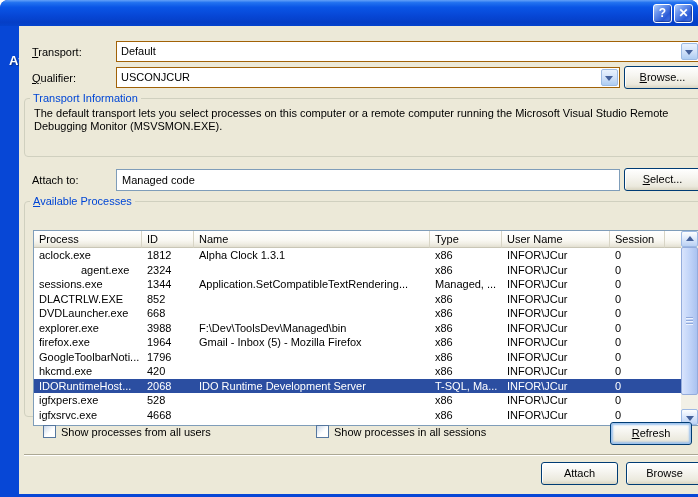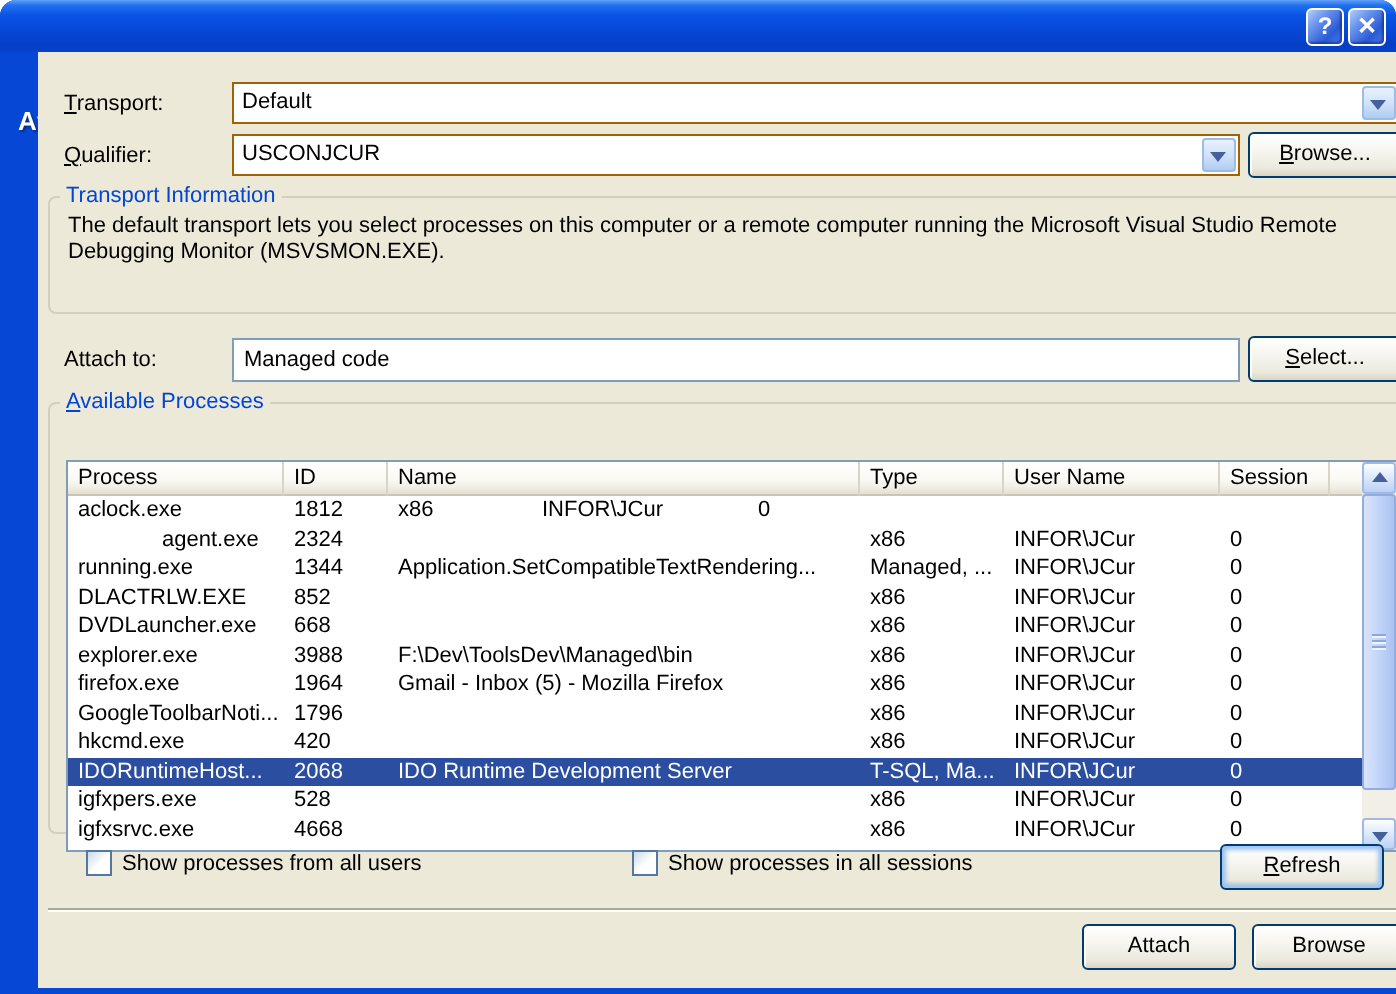--- a/index.html
+++ b/index.html
@@ -117,36 +117,37 @@
             <div class="hcell" style="width: 236px;">Name</div>
             <div class="hcell" style="width: 72px;">Type</div>
             <div class="hcell" style="width: 108px;">User Name</div>
             <div class="hcell" style="width: 55px;">Session</div>
             <div class="hcell hfill"></div>
           </div>
         <div class="lrows">
             <div class="lrow">
               <div class="lcell" style="width: 108px;">aclock.exe</div>
               <div class="lcell" style="width: 52px;">1812</div>
+              <div class="lcell" style="width: 236px;">Alpha Clock 1.3.1</div>
               <div class="lcell" style="width: 72px;">x86</div>
               <div class="lcell" style="width: 108px;">INFOR\JCur</div>
               <div class="lcell" style="width: 55px;">0</div>
               <div class="lcell lfill"></div>
             </div>
             <div class="lrow">
               <div class="lcell" style="width: 108px; padding-left: 47px;">agent.exe</div>
               <div class="lcell" style="width: 52px;">2324</div>
               <div class="lcell" style="width: 236px;"></div>
               <div class="lcell" style="width: 72px;">x86</div>
               <div class="lcell" style="width: 108px;">INFOR\JCur</div>
               <div class="lcell" style="width: 55px;">0</div>
               <div class="lcell lfill"></div>
             </div>
             <div class="lrow">
-              <div class="lcell" style="width: 108px;">running.exe</div>
+              <div class="lcell" style="width: 108px;">sessions.exe</div>
               <div class="lcell" style="width: 52px;">1344</div>
               <div class="lcell" style="width: 236px;">Application.SetCompatibleTextRendering...</div>
               <div class="lcell" style="width: 72px;">Managed, ...</div>
               <div class="lcell" style="width: 108px;">INFOR\JCur</div>
               <div class="lcell" style="width: 55px;">0</div>
               <div class="lcell lfill"></div>
             </div>
             <div class="lrow">
               <div class="lcell" style="width: 108px;">DLACTRLW.EXE</div>
               <div class="lcell" style="width: 52px;">852</div>

